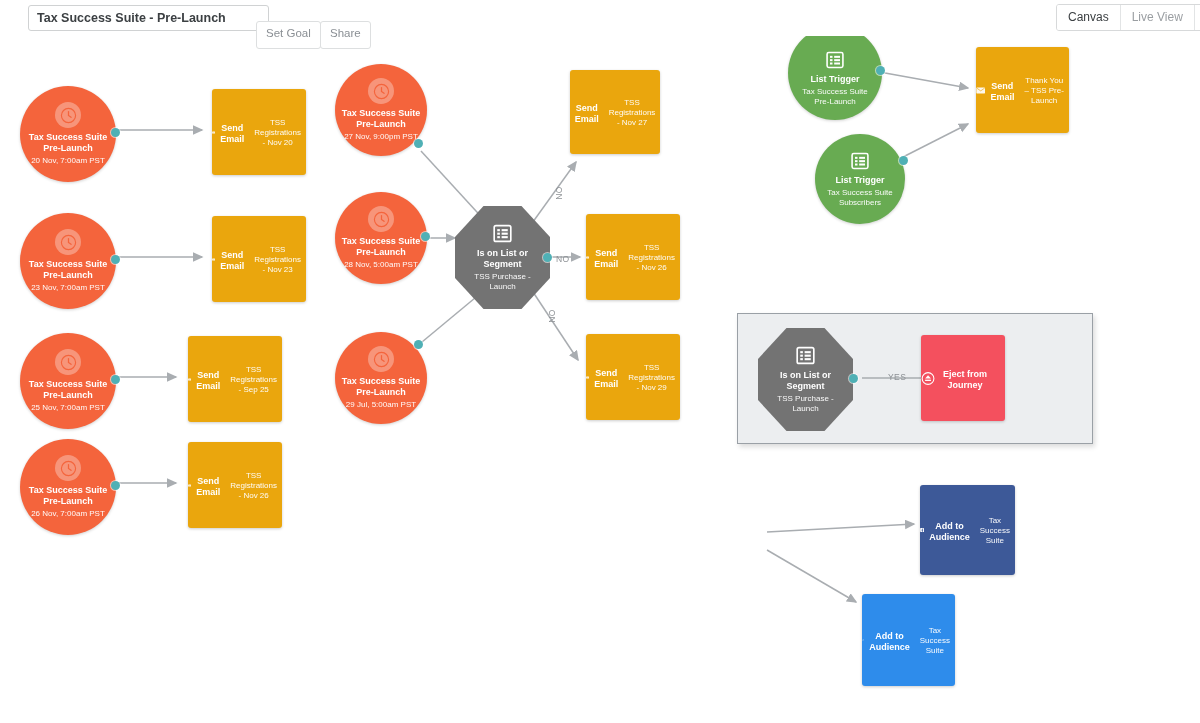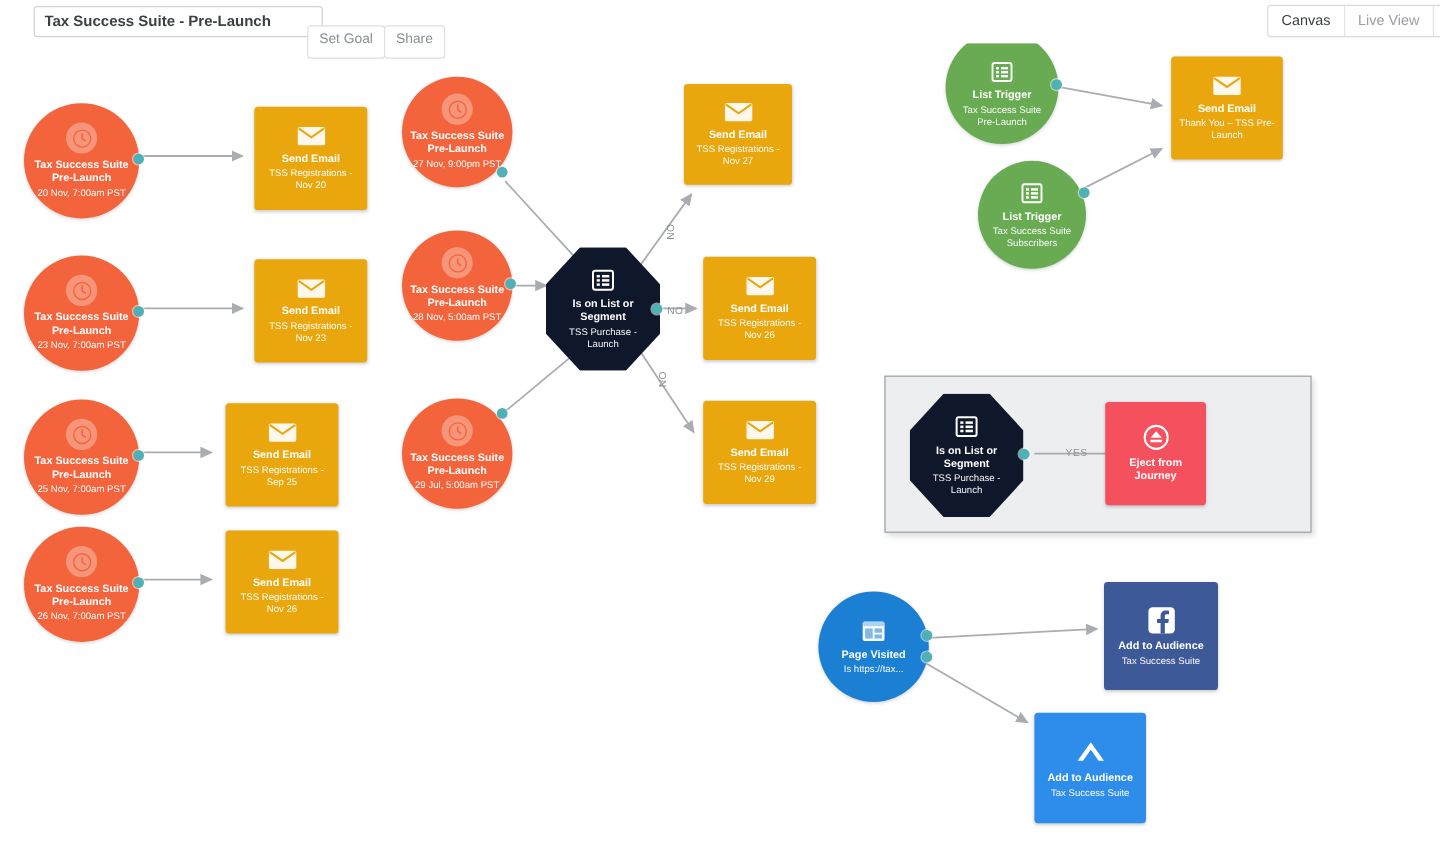--- a/index.html
+++ b/index.html
@@ -67,33 +67,33 @@
     box-shadow: 0 1px 3px rgba(0,0,0,0.18);
     color: #fff;
   }
   .circ.orange { background: #f4643c; }
   .circ.green  { background: #68ab52; }
   .circ.blue   { background: #1b7fd4; }
 
   
   .sq {
     border-radius: 3px;
-    display: flex; flex-direction: column;
+    display: flex; flex-direction: row;
     align-items: center; justify-content: center;
     text-align: center; color: #fff;
     box-shadow: 0 1px 3px rgba(0,0,0,0.2);
   }
   .sq.amber { background: #eaa60d; }
   .sq.red   { background: #f4505e; }
   .sq.fb    { background: #3d5998; }
   .sq.adr   { background: #2e8ceb; }
 
   
   .oct {
-    background: #0f172a; color: #fff;
+    background: #737373; color: #fff;
     display: flex; flex-direction: column;
     align-items: center; justify-content: center; text-align: center;
     -webkit-clip-path: polygon(30% 0%, 70% 0%, 100% 30%, 100% 70%, 70% 100%, 30% 100%, 0% 70%, 0% 30%);
     clip-path: polygon(30% 0%, 70% 0%, 100% 30%, 100% 70%, 70% 100%, 30% 100%, 0% 70%, 0% 30%);
   }
 
   .n-title { font-size: 9px; font-weight: bold; line-height: 11px; margin-top: 4px; }
   .n-sub   { font-size: 8px; line-height: 10px; margin-top: 2px; opacity: .96; }
   .circ .n-title, .circ .n-sub, .oct .n-title, .oct .n-sub { padding: 0 6px; }
   .sq .n-title, .sq .n-sub { padding: 0 5px; }
@@ -398,33 +398,20 @@
   <div class="node sq red" style="left:921px; top:299px; width:84px; height:86px;align-items:center;">
     <svg class="icon" width="23" height="23" viewBox="0 0 24 24">
       <circle cx="12" cy="12" r="10" fill="none" stroke="#fff" stroke-width="1.8"></circle>
       <path d="M12 6.6 L17 12.2 L7 12.2 Z" fill="#fff"></path>
       <rect x="7" y="14" width="10" height="2.2" fill="#fff"></rect>
     </svg>
     <div class="n-title">Eject from Journey</div>
     <div class="n-sub"></div>
   </div>
 
-  <div class="node circ blue" style="left:682px; top:457px; width:92px; height:92px;">
-    <svg class="icon" width="22" height="20" viewBox="0 0 24 22">
-      <rect x="2" y="2" width="20" height="18" rx="1.8" fill="#fff"></rect>
-      <rect x="2" y="2" width="20" height="4.4" rx="1.8" fill="#1b7fd4" opacity=".35"></rect>
-      <rect x="4.2" y="8.4" width="7" height="9.4" fill="#1b7fd4" opacity=".55"></rect>
-      <rect x="12.8" y="8.4" width="7" height="4" fill="#1b7fd4" opacity=".55"></rect>
-      <rect x="12.8" y="14" width="7" height="3.8" fill="#1b7fd4" opacity=".55"></rect>
-    </svg>
-    <div class="n-title">Page Visited</div>
-    <div class="n-sub">Is https://tax...</div>
-    <div class="port" style="right:-3px; top:32px;"></div>
-    <div class="port" style="right:-3px; top:50px;"></div>
-  </div>
 
   <div class="node sq fb" style="left:920px; top:449px; width:95px; height:90px;">
     <svg class="icon" width="24" height="24" viewBox="0 0 24 24">
       <rect x="1" y="1" width="22" height="22" rx="3.5" fill="#fff"></rect>
       <path d="M14.7 23V14.2h2.9l.45-3.4h-3.35V8.6c0-1 .27-1.65 1.7-1.65h1.8V3.9c-.32-.04-1.4-.14-2.64-.14-2.6 0-4.4 1.6-4.4 4.53v2.5H8.25v3.4h2.9V23z" fill="#3d5998"></path>
     </svg>
     <div class="n-title">Add to Audience</div>
     <div class="n-sub">Tax Success Suite</div>
   </div>
 

